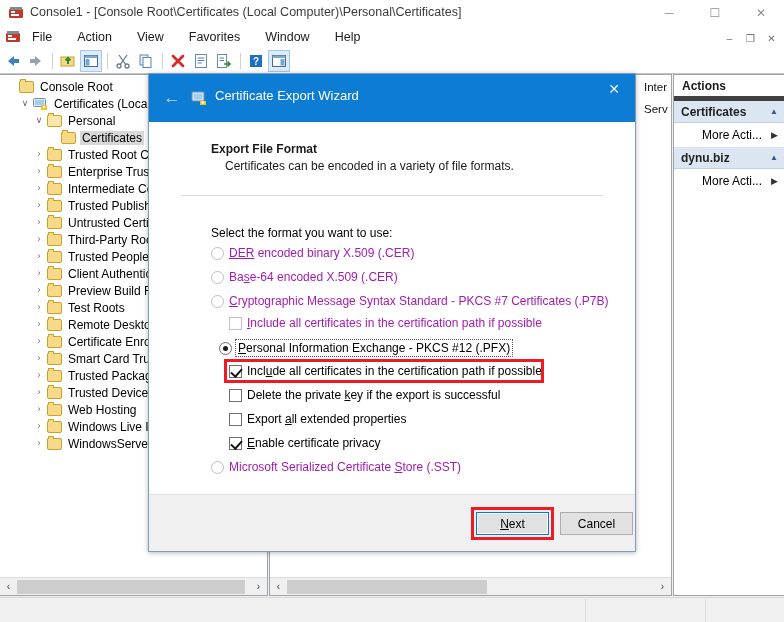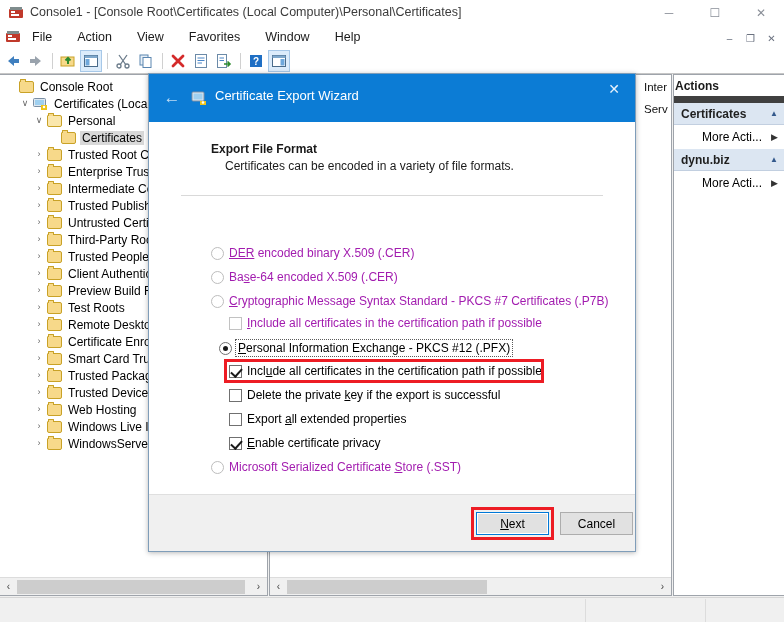--- a/index.html
+++ b/index.html
@@ -54,21 +54,21 @@
   .folder.open{background:#fae7ad;}
   .certicon{position:absolute;left:1px;top:1px;width:15px;height:14px;}
 
   
   .hsb{position:absolute;left:0;right:0;bottom:0;height:17px;background:#f0f0f0;border-top:1px solid #dcdcdc;display:flex;align-items:center;}
   .hsb .ar{width:17px;height:16px;display:flex;align-items:center;justify-content:center;color:#444;font-size:10px;}
   .hsb .track{flex:1;height:16px;position:relative;background:#f0f0f0;}
   .hsb .thumb{position:absolute;left:0;top:1px;height:14px;background:#cdcdcd;}
 
   
-  .ahdr{height:21px;background:#fff;border-bottom:7px solid #404040;display:flex;align-items:center;padding-left:1px;font-weight:bold;font-size:12px;color:#1a1a1a;}
+  .ahdr{height:21px;background:#fff;border-bottom:5px solid #404040;display:flex;align-items:center;padding-left:8px;font-weight:bold;font-size:12px;color:#1a1a1a;}
   .agrp{height:21px;background:#dce6f2;border-bottom:1px solid #c2cfe0;display:flex;align-items:center;justify-content:space-between;padding:0 6px 0 7px;font-weight:bold;font-size:12px;color:#1f1f1f;}
   .agrp .car{font-size:8px;color:#33598c;}
   .aitem{height:24px;display:flex;align-items:center;justify-content:space-between;padding:0 6px 0 28px;font-size:12px;color:#000;background:#fff;}
   .aitem .chev{font-size:9px;color:#333;}
 
   
   .behind{position:absolute;font-size:11.5px;color:#111;}
 
   
   .statusbar{position:absolute;left:0;top:597px;width:784px;height:25px;background:#f0f0f0;border-top:1px solid #d6d6d6;box-sizing:border-box;}
@@ -454,20 +454,21 @@
         </svg>
       </span>
       <span class="dlg-ttext">Certificate Export Wizard</span>
       <div class="dlg-x">✕</div>
     </div>
 
     <div class="dlg-body">
       <div class="hd-title">Export File Format</div>
       <div class="hd-sub">Certificates can be encoded in a variety of file formats.</div>
       <div class="hr"></div>
+      <div class="prompt">Select the format you want to use:</div>
 
       <div id="optionsHost">
           <div class="opt" style="left: 62px; top: 124px;">
             <span class="radio dim"></span>
             <span class="otxt dim"><span></span><u>DER</u><span> encoded binary X.509 (.CER)</span></span>
           </div>
           <div class="opt" style="left: 62px; top: 148px;">
             <span class="radio dim"></span>
             <span class="otxt dim"><span>Ba</span><u>s</u><span>e-64 encoded X.509 (.CER)</span></span>
           </div>

